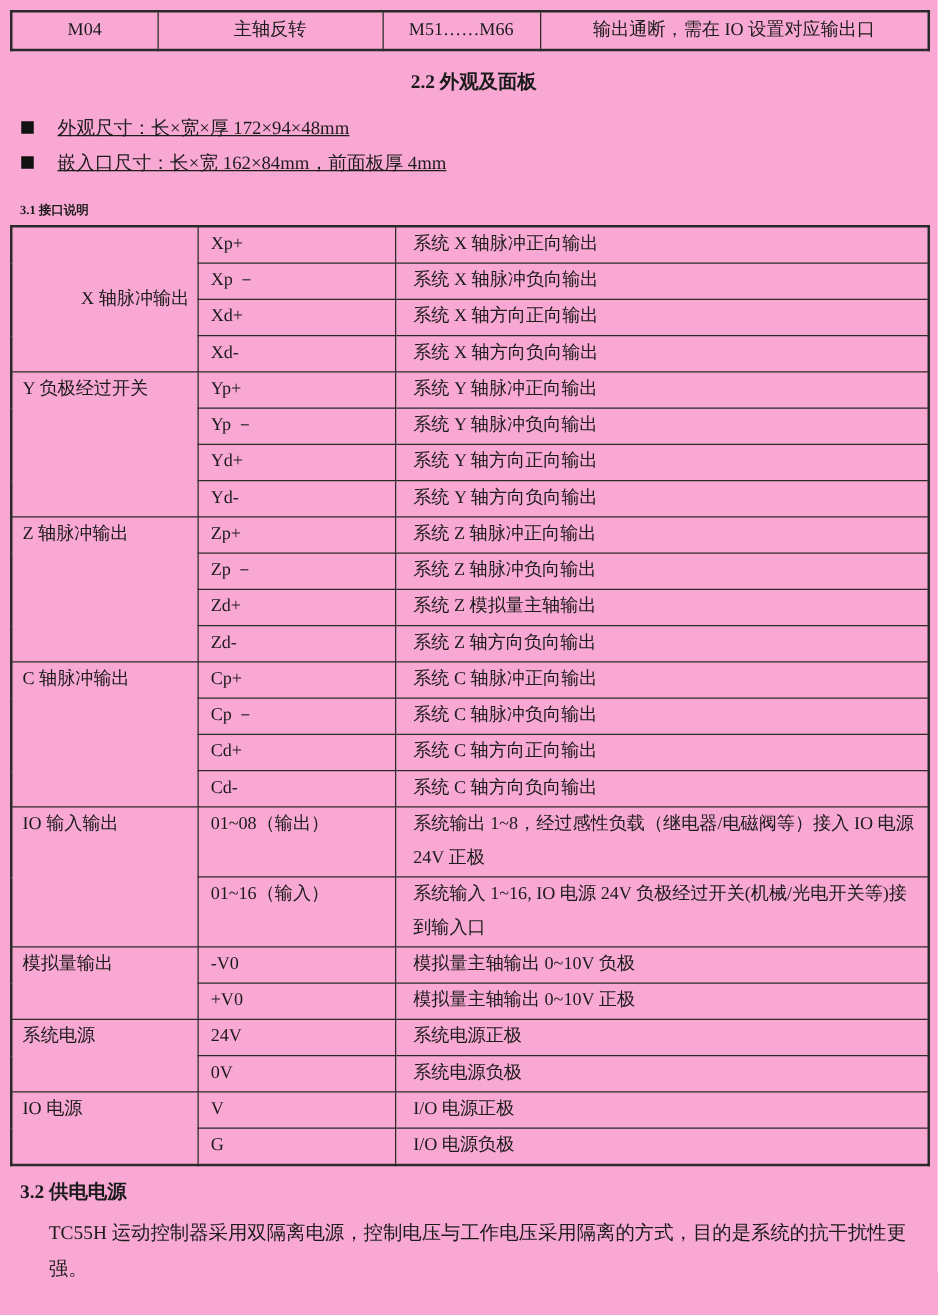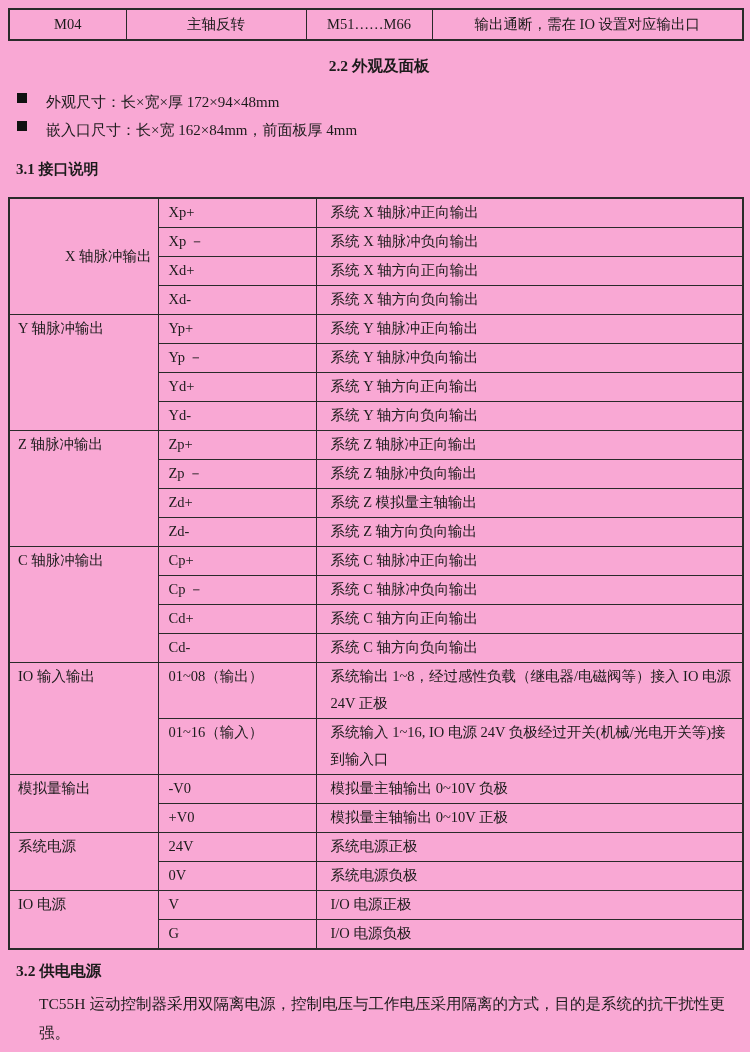--- a/index.html
+++ b/index.html
@@ -21,26 +21,26 @@
     text-align: center;
     font-size: 14.5px;
     height: 29px;
     line-height: 29px;
     white-space: nowrap;
     overflow: hidden;
   }
 
   .h-small { font-weight: bold; font-size: 15.5px; line-height: 18px; margin-left: 8px; }
   .h-sec22 { margin-top: 16px; margin-bottom: 18px; text-align: center; }
-  .bullet-line { display: flex; align-items: flex-start; margin-left: 9px; height: 18px; font-size: 15px; }
+  .bullet-line { display: flex; align-items: center; margin-left: 9px; height: 18px; font-size: 15px; text-decoration: underline; }
   .bullet-line + .bullet-line { margin-top: 10px; }
   .bullet-sq { display: inline-block; width: 10px; height: 10px; background: #111; margin-right: 19px; flex: 0 0 auto; }
 
   .h-big { font-weight: bold; font-size: 23px; line-height: 30px; margin-top: 15px; margin-left: 8px; letter-spacing: 1px; }
-  .h-sec31 { margin-top: 21px; margin-bottom: 19px; font-size: 15px; }
+  .h-sec31 { margin-top: 21px; margin-bottom: 2px; font-size: 10px; }
 
   
   .main-table { width: 734px; table-layout: fixed; border: 2px solid #2a2a2a; }
   .main-table td {
     border: 1px solid #2a2a2a;
     font-size: 14.5px;
     line-height: 27px;
     vertical-align: top;
     padding: 0 6px 1px 10px;
     overflow: hidden;
@@ -107,21 +107,21 @@
         </tr>
         <tr>
           <td class="pin-cell">Xd+</td>
           <td class="desc-cell">系统 X 轴方向正向输出</td>
         </tr>
         <tr>
           <td class="pin-cell">Xd-</td>
           <td class="desc-cell">系统 X 轴方向负向输出</td>
         </tr>
         <tr>
-          <td class="group-label" rowspan="4">Y 轴脉冲输出</td>
+          <td class="group-label" rowspan="4">Y 负极经过开关</td>
           <td class="pin-cell">Yp+</td>
           <td class="desc-cell">系统 Y 轴脉冲正向输出</td>
         </tr>
         <tr>
           <td class="pin-cell">Yp －</td>
           <td class="desc-cell">系统 Y 轴脉冲负向输出</td>
         </tr>
         <tr>
           <td class="pin-cell">Yd+</td>
           <td class="desc-cell">系统 Y 轴方向正向输出</td>

